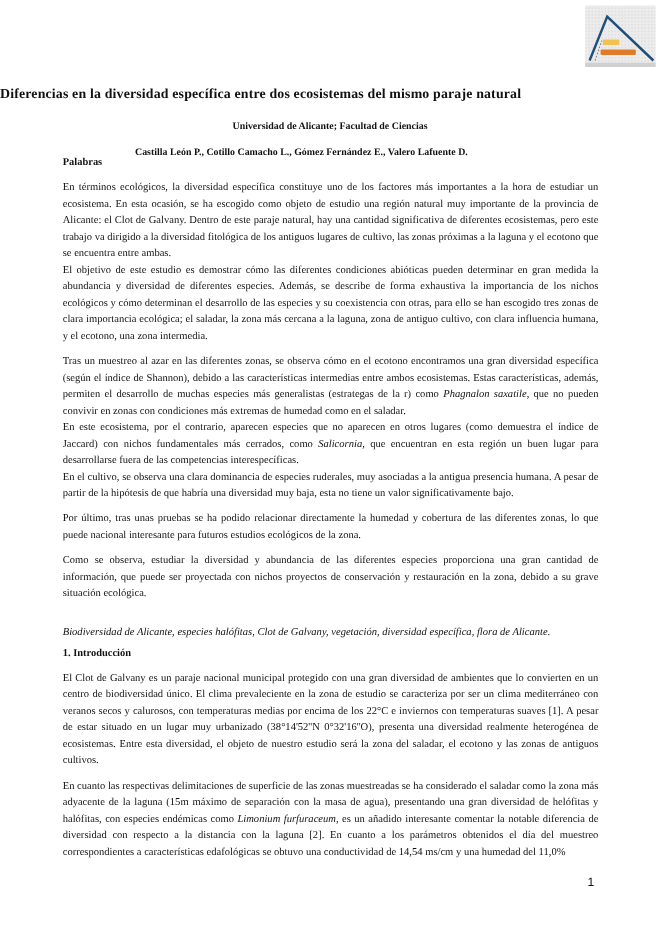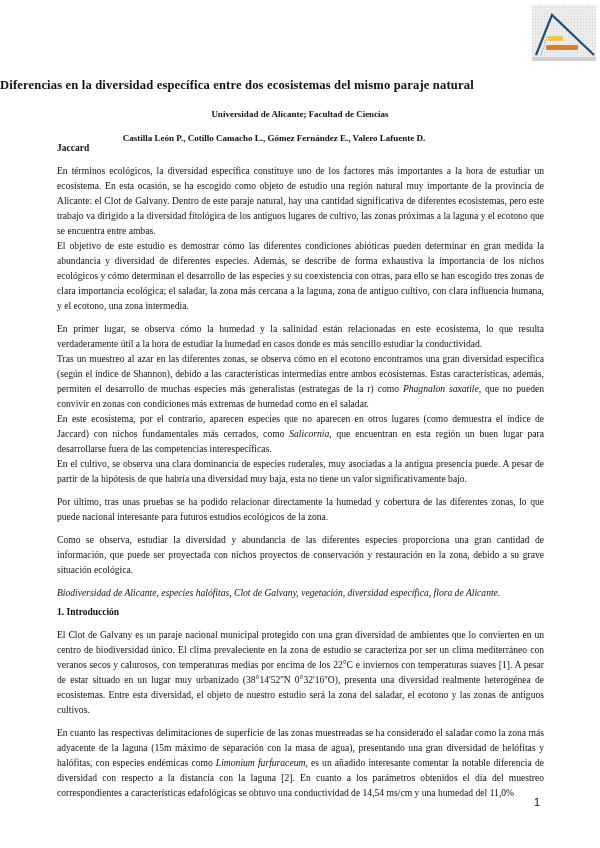--- a/index.html
+++ b/index.html
@@ -11,21 +11,21 @@
   .authors { position: absolute; left: 0; width: 548px; top: 101px; text-align: center;
              font-weight: bold; font-size: 9px; margin-top: 32px; }
   .affil { position: absolute; left: 0; width: 600px; top: 109px; text-align: center;
            font-weight: bold; font-size: 9px; }
   .content { position: absolute; left: 57px; width: 487px; top: 141px; }
   .h { font-weight: bold; font-size: 9.5px; line-height: 15px; margin: 0; }
   p { margin: 0; font-size: 9.6px; line-height: 15px; text-align: justify; }
   .gap8 { height: 8px; }
   .gap7 { height: 7px; }
   .gap5 { height: 5px; }
-  .kw { font-style: italic; }
+  .kw { font-style: italic; margin-top: 12px; }
   .page-num { position: absolute; left: 534px; top: 796px; font-family: "Liberation Sans", sans-serif;
               font-size: 11px; }
 </style>
 </head>
 <body>
 
 <div class="logo">
   <svg width="70" height="58" viewBox="0 0 70 58" xmlns="http://www.w3.org/2000/svg">
     <defs>
       <pattern id="dots" width="3" height="3" patternUnits="userSpaceOnUse">
@@ -40,29 +40,28 @@
     <rect x="20" y="33" width="15" height="5" rx="1" fill="#f2c14e"></rect>
     <rect x="18" y="42" width="32" height="5" rx="1" fill="#e07b2a"></rect>
   </svg>
 </div>
 
 <div class="title">Diferencias en la diversidad específica entre dos ecosistemas del mismo paraje natural</div>
 <div class="authors">Castilla León P., Cotillo Camacho L., Gómez Fernández E., Valero Lafuente D.</div>
 <div class="affil">Universidad de Alicante; Facultad de Ciencias</div>
 
 <div class="content">
-  <div class="h">Jaccard</div>
+  <div class="h">Palabras</div>
   <div class="gap7"></div>
   <p>En términos ecológicos, la diversidad específica constituye uno de los factores más importantes a la hora de estudiar un ecosistema. En esta ocasión, se ha escogido como objeto de estudio una región natural muy importante de la provincia de Alicante: el Clot de Galvany. Dentro de este paraje natural, hay una cantidad significativa de diferentes ecosistemas, pero este trabajo va dirigido a la diversidad fitológica de los antiguos lugares de cultivo, las zonas próximas a la laguna y el ecotono que se encuentra entre ambas.</p>
   <p>El objetivo de este estudio es demostrar cómo las diferentes condiciones abióticas pueden determinar en gran medida la abundancia y diversidad de diferentes especies. Además, se describe de forma exhaustiva la importancia de los nichos ecológicos y cómo determinan el desarrollo de las especies y su coexistencia con otras, para ello se han escogido tres zonas de clara importancia ecológica; el saladar, la zona más cercana a la laguna, zona de antiguo cultivo, con clara influencia humana, y el ecotono, una zona intermedia.</p>
   <div class="gap8"></div>
-  <p>En primer lugar, se observa cómo la humedad y la salinidad están relacionadas en este ecosistema, lo que resulta verdaderamente útil a la hora de estudiar la humedad en casos donde es más sencillo estudiar la conductividad.</p>
   <p><span>Tras un muestreo al azar en las diferentes zonas, se observa cómo en el ecotono encontramos una gran diversidad específica (según el índice de Shannon), debido a las características intermedias entre ambos ecosistemas. Estas características, además, permiten el desarrollo de muchas especies más generalistas (estrategas de la r) como </span><i>Phagnalon saxatile</i><span>, que no pueden convivir en zonas con condiciones más extremas de humedad como en el saladar.</span></p>
   <p><span>En este ecosistema, por el contrario, aparecen especies que no aparecen en otros lugares (como demuestra el índice de Jaccard) con nichos fundamentales más cerrados, como </span><i>Salicornia</i><span>, que encuentran en esta región un buen lugar para desarrollarse fuera de las competencias interespecíficas.</span></p>
-  <p>En el cultivo, se observa una clara dominancia de especies ruderales, muy asociadas a la antigua presencia puede. A pesar de partir de la hipótesis de que habría una diversidad muy baja, esta no tiene un valor significativamente bajo.</p>
+  <p>En el cultivo, se observa una clara dominancia de especies ruderales, muy asociadas a la antigua presencia humana. A pesar de partir de la hipótesis de que habría una diversidad muy baja, esta no tiene un valor significativamente bajo.</p>
   <div class="gap8"></div>
   <p>Por último, tras unas pruebas se ha podido relacionar directamente la humedad y cobertura de las diferentes zonas, lo que puede nacional interesante para futuros estudios ecológicos de la zona.</p>
   <div class="gap8"></div>
   <p>Como se observa, estudiar la diversidad y abundancia de las diferentes especies proporciona una gran cantidad de información, que puede ser proyectada con nichos proyectos de conservación y restauración en la zona, debido a su grave situación ecológica.</p>
   <div class="gap8"></div>
   <p class="kw">Biodiversidad de Alicante, especies halófitas, Clot de Galvany, vegetación, diversidad específica, flora de Alicante.</p>
   <div class="gap5"></div>
   <div class="h">1. Introducción</div>
   <div class="gap7"></div>
   <p>El Clot de Galvany es un paraje nacional municipal protegido con una gran diversidad de ambientes que lo convierten en un centro de biodiversidad único. El clima prevaleciente en la zona de estudio se caracteriza por ser un clima mediterráneo con veranos secos y calurosos, con temperaturas medias por encima de los 22°C e inviernos con temperaturas suaves [1]. A pesar de estar situado en un lugar muy urbanizado (38°14'52''N 0°32'16''O), presenta una diversidad realmente heterogénea de ecosistemas. Entre esta diversidad, el objeto de nuestro estudio será la zona del saladar, el ecotono y las zonas de antiguos cultivos.</p>

